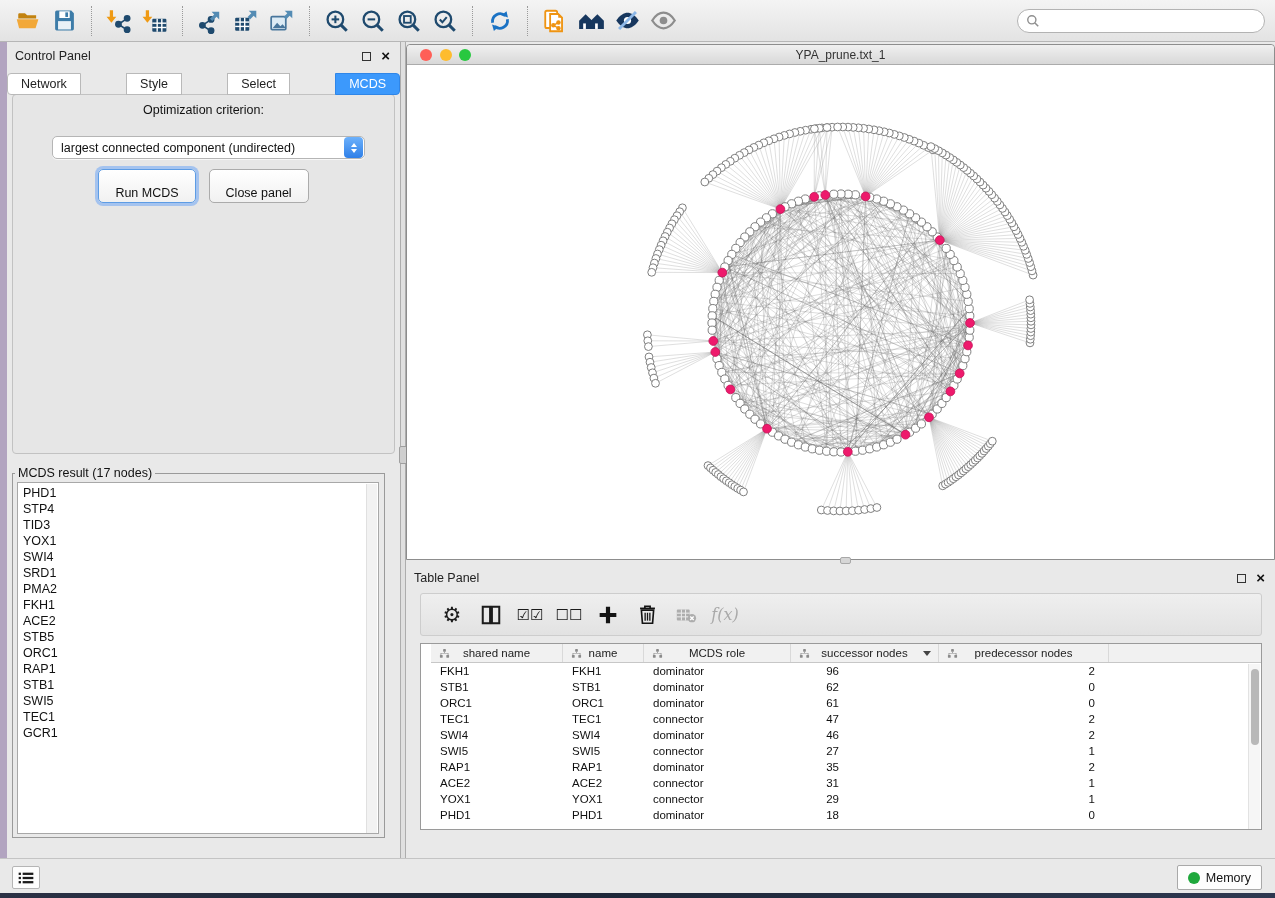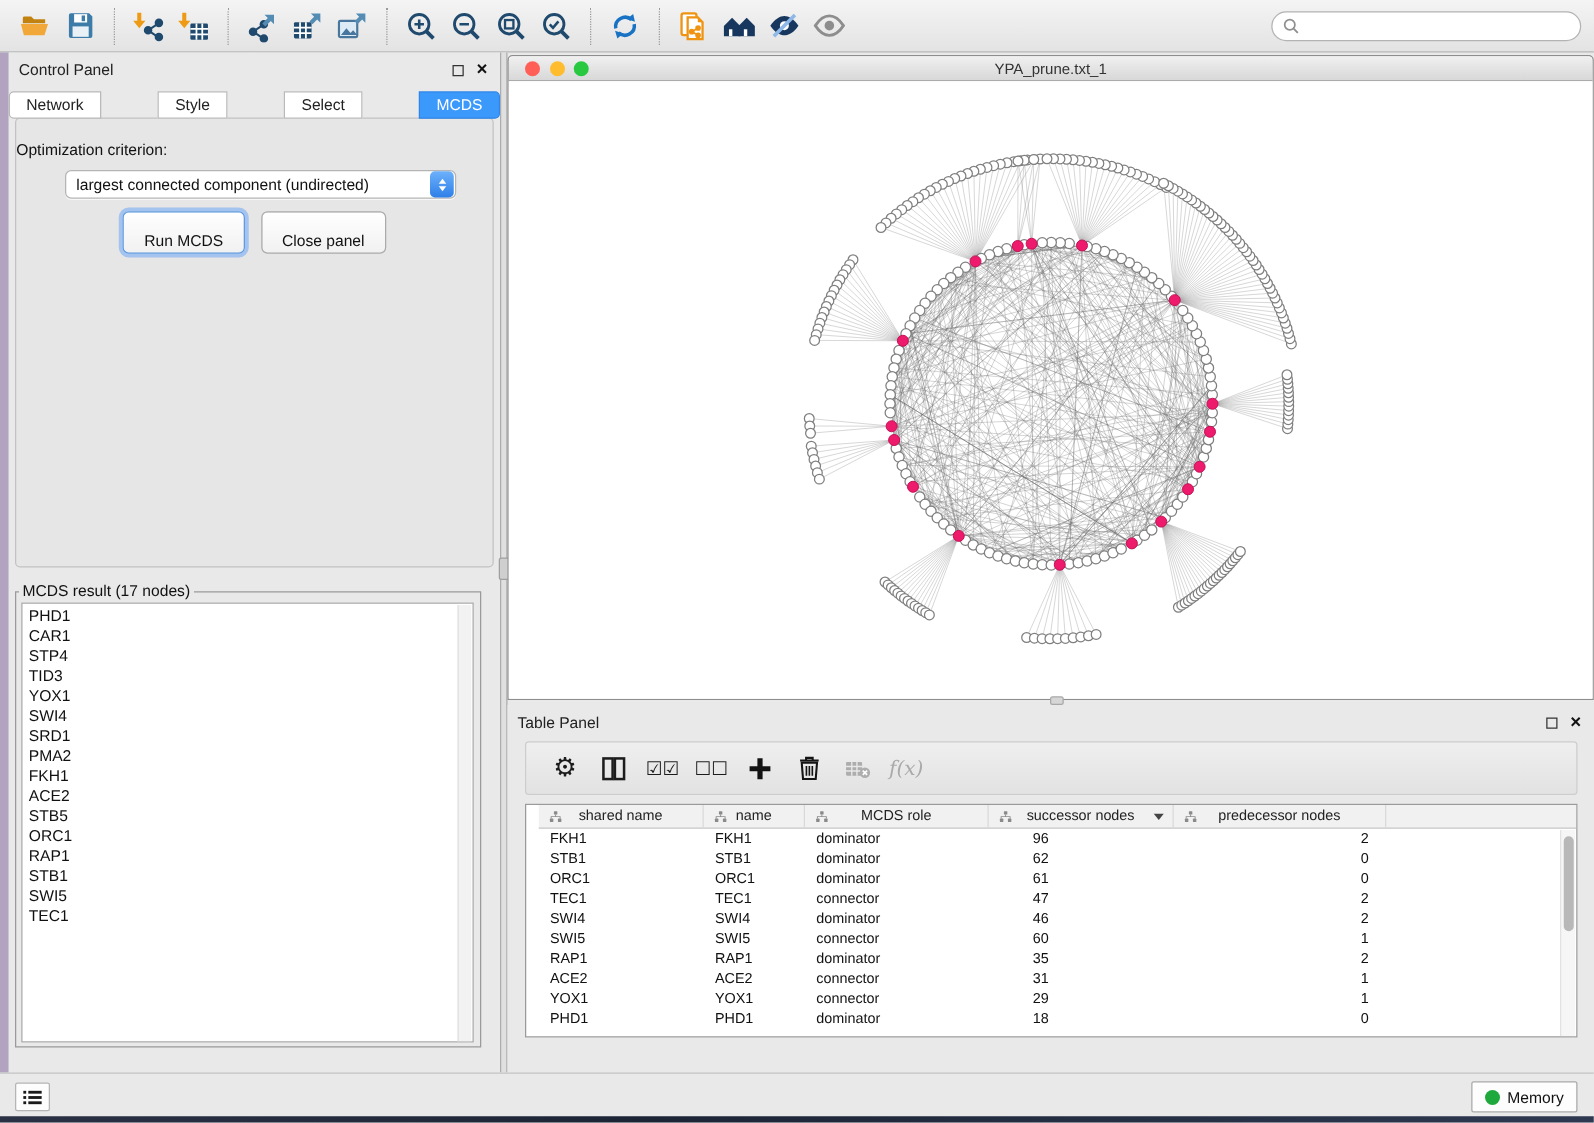--- a/index.html
+++ b/index.html
@@ -34,21 +34,21 @@
 
   .cp-tabs { position:absolute; left:0; top:31px; width:100%; display:flex; justify-content:space-between; z-index:3; }
   .cp-tab { height:22px; padding:0 13px; background:#fff; border:1px solid #b9b9b9; margin-left:-1px;
     display:flex; align-items:center; font-size:12.5px; color:#222; }
   .cp-tab:first-child { border-radius:4px 0 0 4px; margin-left:0; }
   .cp-tab:last-child { border-radius:0 4px 4px 0; }
   .cp-tab.sel { background:var(--accent); border-color:#2f86e8; color:#fff; }
 
   .cp-content { position:absolute; left:5px; top:52px; width:383px; height:360px;
     background:#e6e6e6; border:1px solid #c2c2c2; border-radius:4px; }
-  .opt-label { text-align:left; margin-top:18px; font-size:12.5px; color:#111; }
+  .opt-label { text-align:center; margin-top:8px; font-size:12.5px; color:#111; }
   .combo { position:absolute; left:39px; top:41px; width:313px; height:23px; background:#fff;
     border:1px solid #b5b5b5; border-radius:5px; display:flex; align-items:center; box-shadow:0 1px 0 rgba(255,255,255,.7); }
   .combo .val { flex:1; padding-left:8px; font-size:12.5px; color:#111; white-space:nowrap; overflow:hidden; }
   .combo-btn { width:19px; height:21px; margin-right:1px; border-radius:4px;
     background:linear-gradient(#6db1fb,#2e7fe8); display:flex; flex-direction:column;
     align-items:center; justify-content:center; gap:2px; }
   .combo-btn i { width:0; height:0; border-left:3.5px solid transparent; border-right:3.5px solid transparent; }
   .combo-btn .up { border-bottom:4px solid #fff; }
   .combo-btn .dn { border-top:4px solid #fff; }
   .btn-row { position:absolute; left:0; top:74px; width:100%; display:flex; justify-content:center; gap:13px; }
@@ -317,35 +317,35 @@
     <div class="btn-row">
       <button class="btn focus">Run MCDS</button>
       <button class="btn">Close panel</button>
     </div>
   </div>
   <fieldset class="result-box">
     <legend>MCDS result (17 nodes)</legend>
     <div class="result-list" id="result-list">
       <div class="result-scroll"></div>
     <div class="result-item">PHD1</div>
-        <div class="result-item">CAR1</div>
         <div class="result-item">STP4</div>
         <div class="result-item">TID3</div>
         <div class="result-item">YOX1</div>
         <div class="result-item">SWI4</div>
         <div class="result-item">SRD1</div>
         <div class="result-item">PMA2</div>
         <div class="result-item">FKH1</div>
         <div class="result-item">ACE2</div>
         <div class="result-item">STB5</div>
         <div class="result-item">ORC1</div>
         <div class="result-item">RAP1</div>
         <div class="result-item">STB1</div>
         <div class="result-item">SWI5</div>
         <div class="result-item">TEC1</div>
+        <div class="result-item">GCR1</div>
       </div>
   </fieldset>
 </section>
 
 <div class="v-splitter">
     <div class="handle"></div>
   </div>
 <div class="h-handle"></div>
 
 <section class="network-window">
@@ -1425,21 +1425,21 @@
           <div class="nt-cell" style="width:132px">SWI4</div>
           <div class="nt-cell" style="width:81px">SWI4</div>
           <div class="nt-cell" style="width:147px">dominator</div>
           <div class="nt-cell num" style="width:148px;padding-right:100px">46</div>
           <div class="nt-cell num" style="width:170px;padding-right:14px">2</div>
         </div>
         <div class="nt-row">
           <div class="nt-cell" style="width:132px">SWI5</div>
           <div class="nt-cell" style="width:81px">SWI5</div>
           <div class="nt-cell" style="width:147px">connector</div>
-          <div class="nt-cell num" style="width:148px;padding-right:100px">60</div>
+          <div class="nt-cell num" style="width:148px;padding-right:100px">27</div>
           <div class="nt-cell num" style="width:170px;padding-right:14px">1</div>
         </div>
         <div class="nt-row">
           <div class="nt-cell" style="width:132px">RAP1</div>
           <div class="nt-cell" style="width:81px">RAP1</div>
           <div class="nt-cell" style="width:147px">dominator</div>
           <div class="nt-cell num" style="width:148px;padding-right:100px">35</div>
           <div class="nt-cell num" style="width:170px;padding-right:14px">2</div>
         </div>
         <div class="nt-row">

